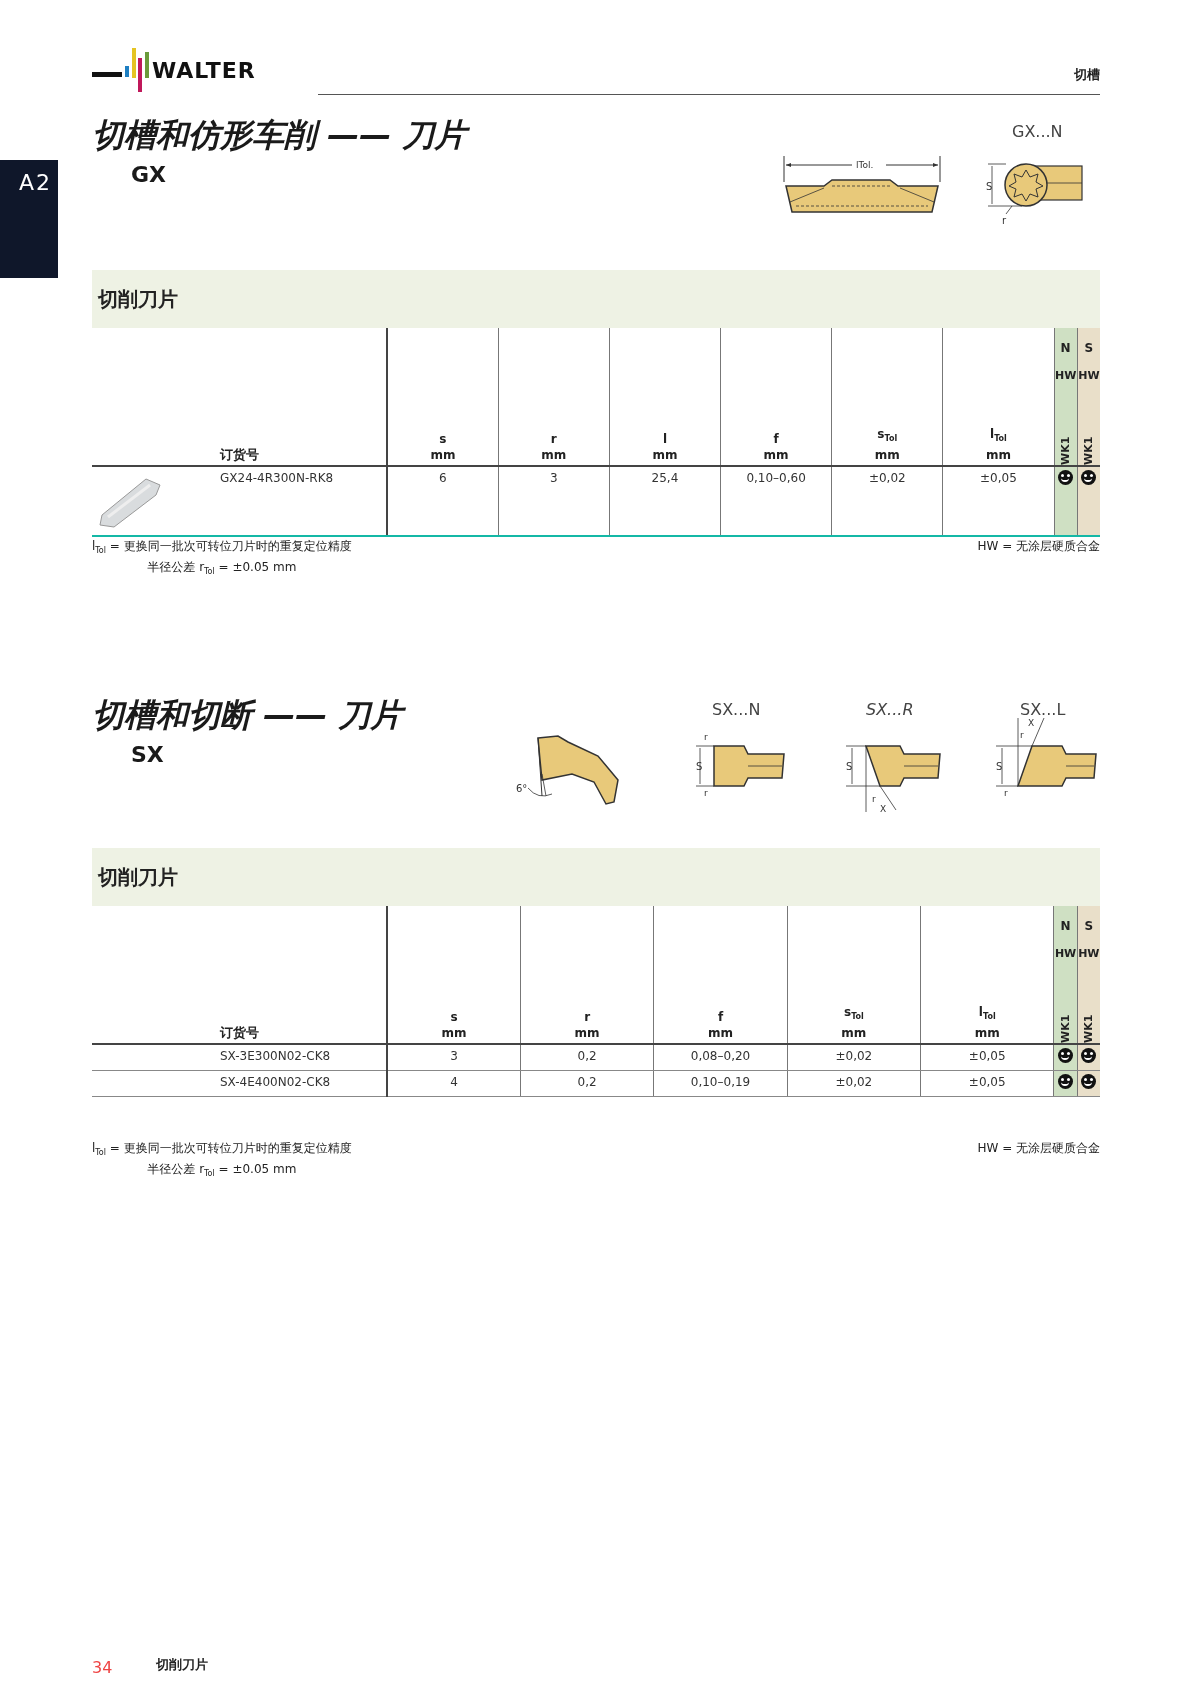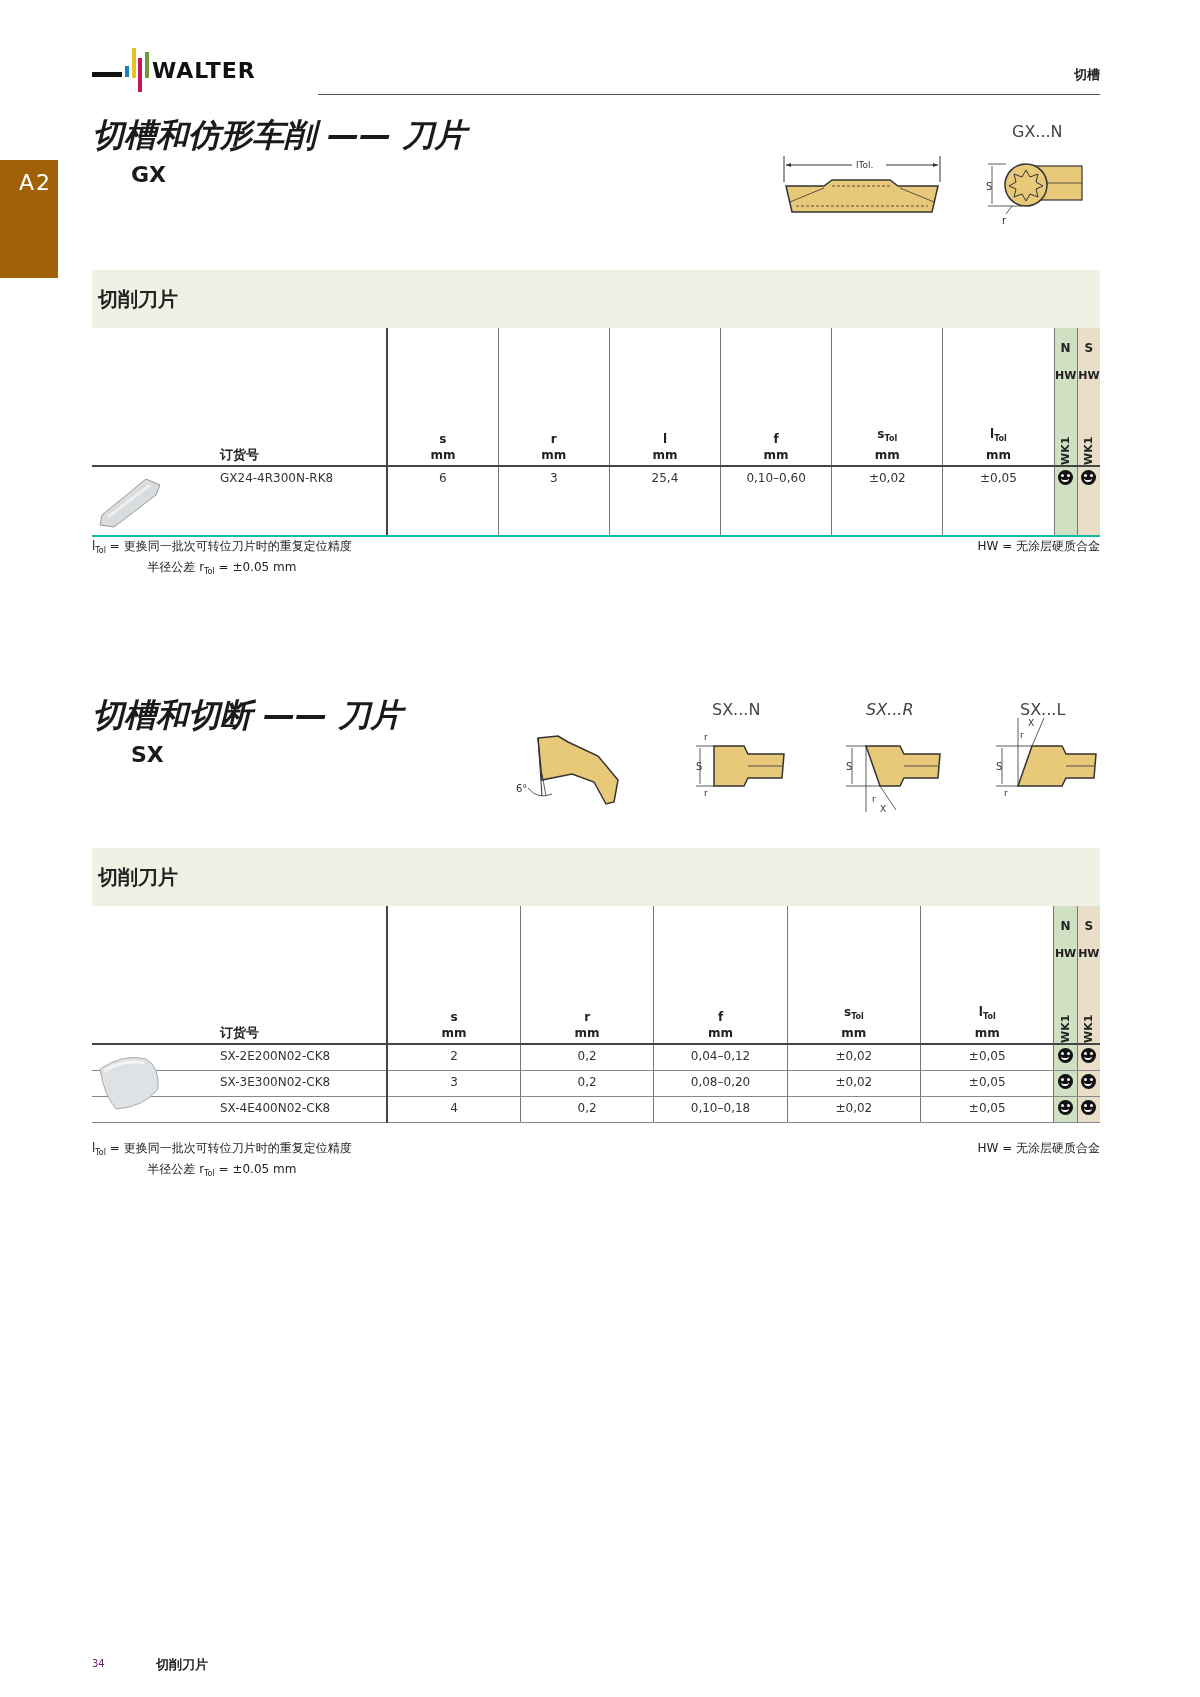--- a/index.html
+++ b/index.html
@@ -5,21 +5,21 @@
   html, body { margin: 0; padding: 0; background: #ffffff; }
   body { width: 1200px; height: 1697px; position: relative; overflow: hidden;
          font-family: "DejaVu Sans", "Liberation Sans", sans-serif; color: #1a1a1a; }
   .abs { position: absolute; }
 
   
   .logo { left: 92px; top: 44px; width: 200px; height: 52px; }
   .header-rule { left: 318px; top: 94px; width: 782px; height: 1px; background: #555; }
   .header-label { right: 100px; top: 66px; font-size: 13px; font-weight: bold; color: #222; }
 
-  .side-tab { left: 0; top: 160px; width: 58px; height: 118px; background: #a16207; }
+  .side-tab { left: 0; top: 160px; width: 58px; height: 118px; background: #0f172a; }
   .side-tab span { position: absolute; right: 6px; top: 10px; color: #fff; font-size: 22px; letter-spacing: 2px; }
 
   .sec-title { font-size: 32px; font-weight: bold; color: #1a1a1a; line-height: 30px; font-style: italic; }
   .sec-sub { font-size: 22px; font-weight: bold; color: #1a1a1a; margin-left: 39px; }
 
   .band { left: 92px; width: 1008px; height: 58px; background: #eef2e4; }
   .band span { position: absolute; left: 6px; top: 16px; font-size: 20px; font-weight: bold; color: #222; }
 
   .diag-label { font-size: 16px; color: #444; }
 
@@ -41,21 +41,21 @@
   .grade-head .g2 { position: absolute; top: 40px; left: 0; right: 0; font-size: 11px; }
   .grade-head .g3 { position: absolute; bottom: 4px; left: 50%; transform: translateX(-50%) rotate(-90deg); transform-origin: center; font-size: 11px; white-space: nowrap; width: 24px; }
   .smiley { display: inline-block; width: 15px; height: 15px; border-radius: 50%; background: #111; position: relative; margin-top: 3px; }
   .smiley::before { content: ""; position: absolute; left: 3px; top: 4px; width: 3px; height: 3px; background: #fff; border-radius: 50%; box-shadow: 6px 0 0 #fff; }
   .smiley::after { content: ""; position: absolute; left: 3px; top: 6px; width: 8px; height: 4px; border-bottom: 2px solid #fff; border-radius: 0 0 6px 6px; }
   sub { font-size: 8px; }
 
   .note { left: 92px; font-size: 12px; line-height: 16px; color: #222; text-align: center; }
   .note-right { right: 100px; font-size: 12px; color: #222; }
 
-  .footer-num { left: 92px; top: 1658px; font-size: 10px; color: #701a75; }
+  .footer-num { left: 92px; top: 1658px; font-size: 16px; color: #ef4444; }
   .footer-label { left: 156px; top: 1656px; font-size: 13px; font-weight: bold; color: #222; }
 </style>
 </head>
 <body>
 
 <svg class="abs logo" viewBox="0 0 200 52">
   <rect x="0" y="28" width="30" height="5" fill="#111"></rect>
   <rect x="33" y="22" width="4" height="11" fill="#1e7fc2"></rect>
   <rect x="40" y="4" width="4" height="30" fill="#e5c422"></rect>
   <rect x="46" y="14" width="4" height="34" fill="#c0185a"></rect>
@@ -244,50 +244,34 @@
       <div class="g2">HW</div>
       <div class="g3">WK1</div>
     </th>
     <th class="colS grade-head v">
       <div class="g1">S</div>
       <div class="g2">HW</div>
       <div class="g3">WK1</div>
     </th>
   </tr>
   <tr class="row">
-    <td class="code" style="position:relative;">
-      <svg style="position:absolute; left:2px; top:4px;" width="70" height="66">
-        <path d="M6 20 Q30 4 52 10 Q66 18 64 40 Q50 58 22 60 Q10 46 6 20 Z" fill="#dfe2e4" stroke="#aaa" stroke-width="1"></path>
-        <path d="M10 22 Q30 10 50 14" fill="none" stroke="#f4f4f4" stroke-width="3"></path>
-      </svg>
-      <span>SX-2E200N02-CK8</span>
-    </td>
-    <td class="vb">2</td>
-    <td class="v">0,2</td>
-    <td class="v">0,04–0,12</td>
-    <td class="v">±0,02</td>
-    <td class="v">±0,05</td>
-    <td class="colN v"><span class="smiley"></span></td>
-    <td class="colS v"><span class="smiley"></span></td>
-  </tr>
-  <tr class="row">
     <td class="code">SX-3E300N02-CK8</td>
     <td class="vb">3</td>
     <td class="v">0,2</td>
     <td class="v">0,08–0,20</td>
     <td class="v">±0,02</td>
     <td class="v">±0,05</td>
     <td class="colN v"><span class="smiley"></span></td>
     <td class="colS v"><span class="smiley"></span></td>
   </tr>
   <tr class="row">
     <td class="code">SX-4E400N02-CK8</td>
     <td class="vb">4</td>
     <td class="v">0,2</td>
-    <td class="v">0,10–0,18</td>
+    <td class="v">0,10–0,19</td>
     <td class="v">±0,02</td>
     <td class="v">±0,05</td>
     <td class="colN v"><span class="smiley"></span></td>
     <td class="colS v"><span class="smiley"></span></td>
   </tr>
 </tbody>
   </table>
 
 <div class="abs note" style="top:1140px;">
   <div><span>l</span><sub>Tol</sub><span> = 更换同一批次可转位刀片时的重复定位精度</span></div>

